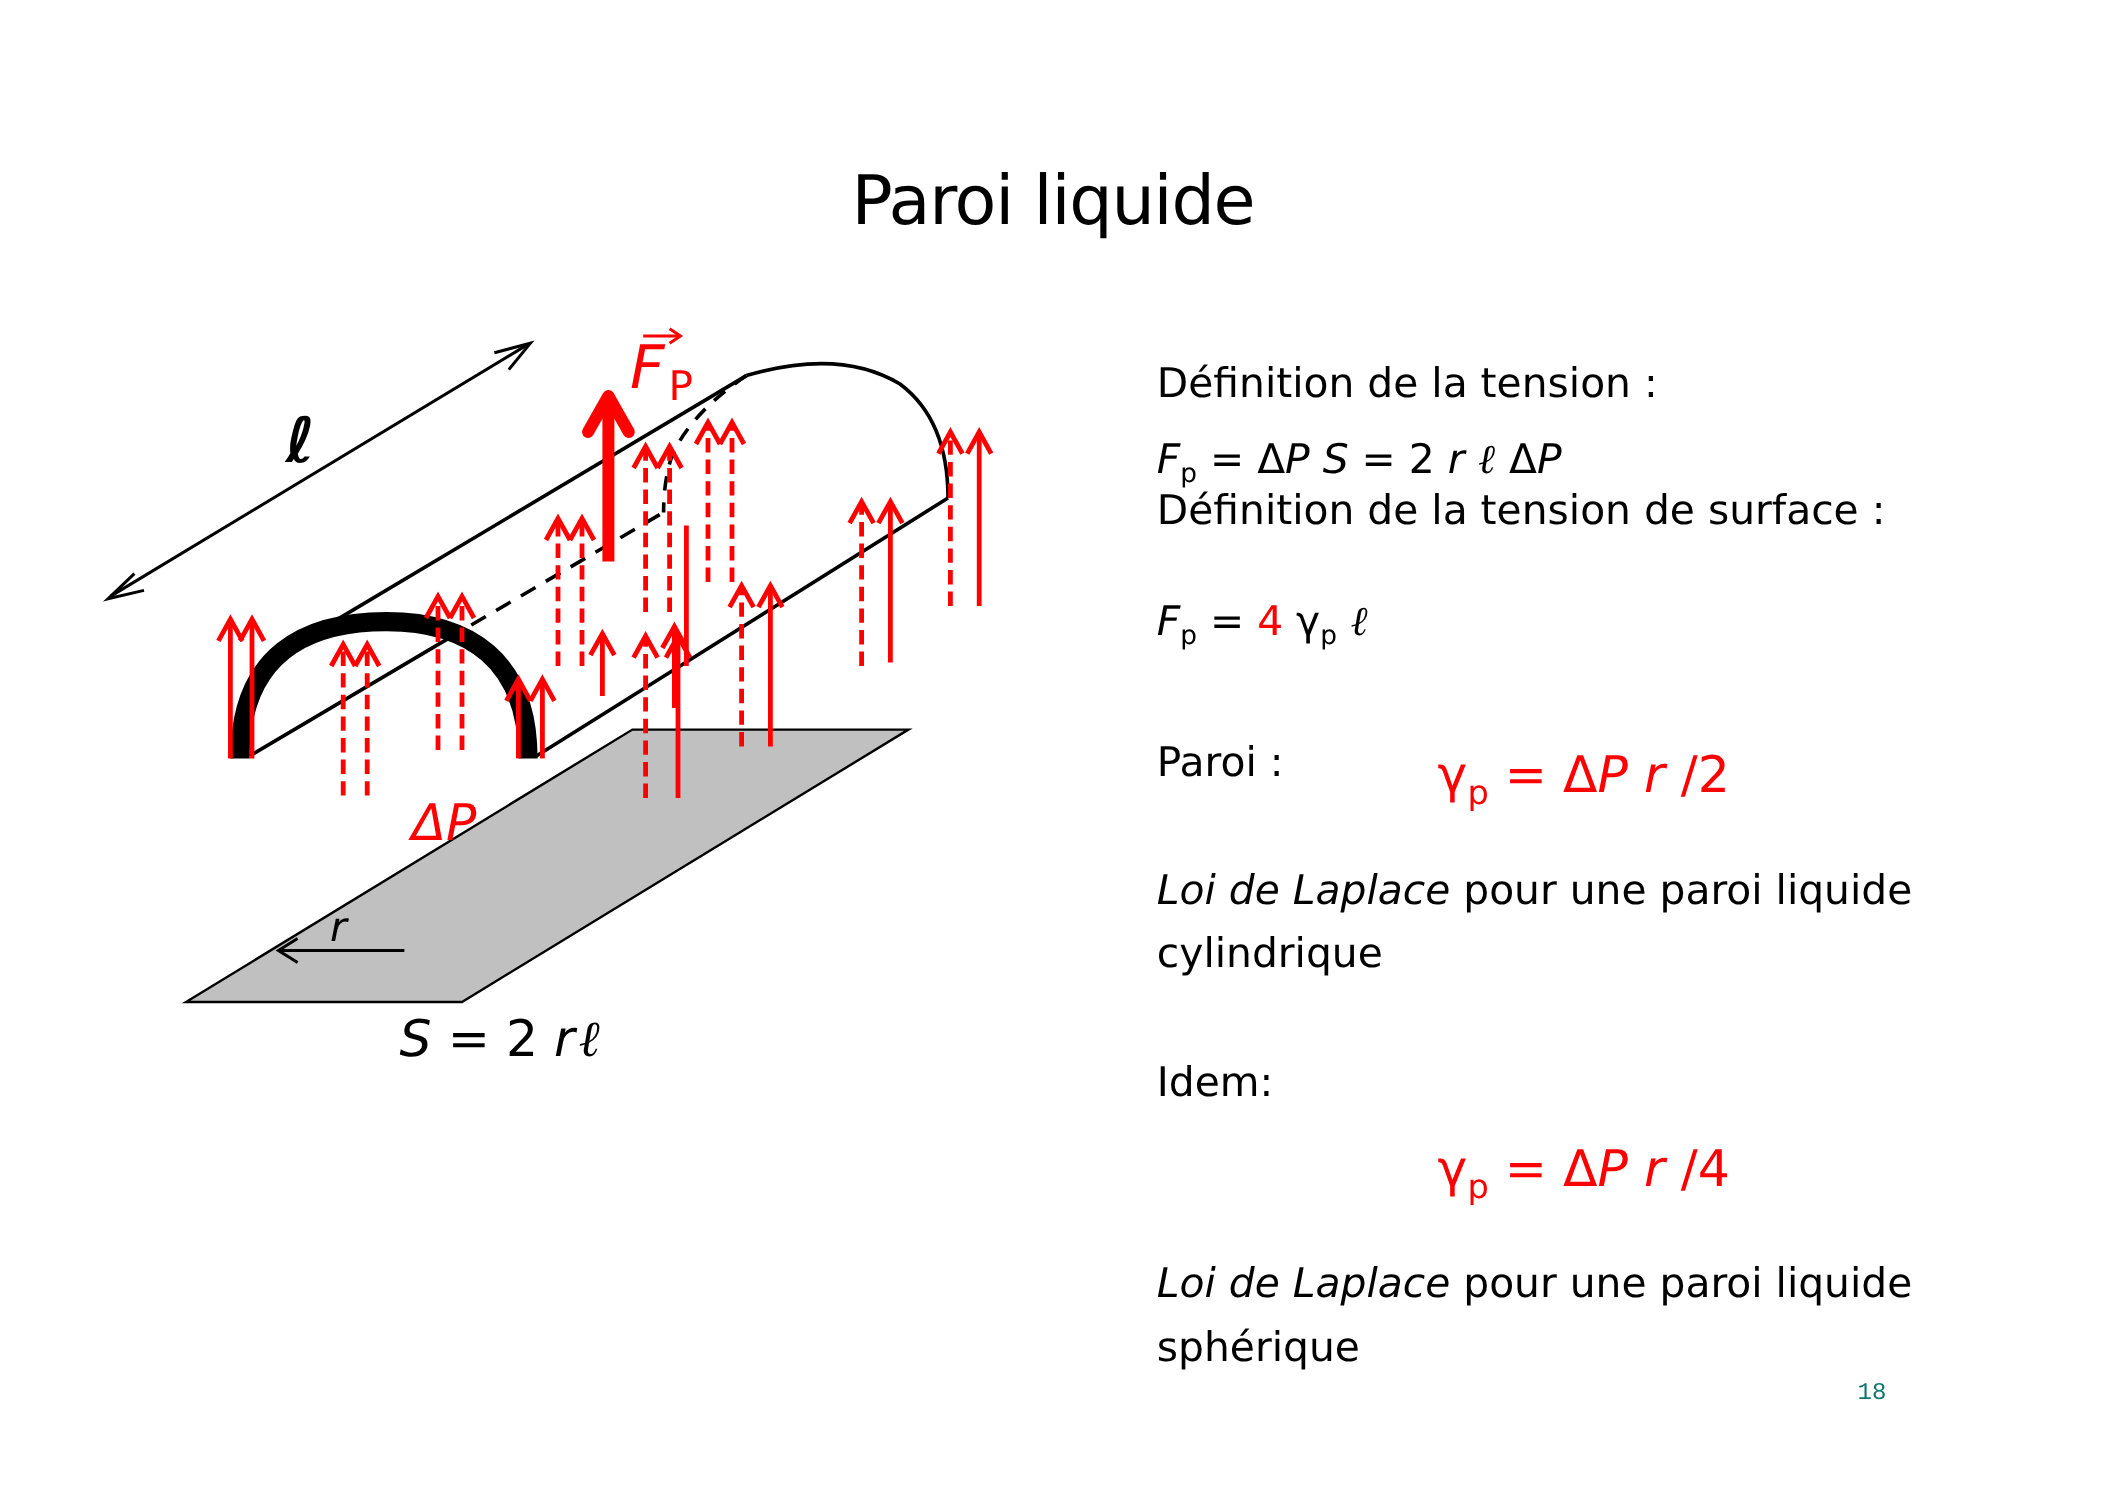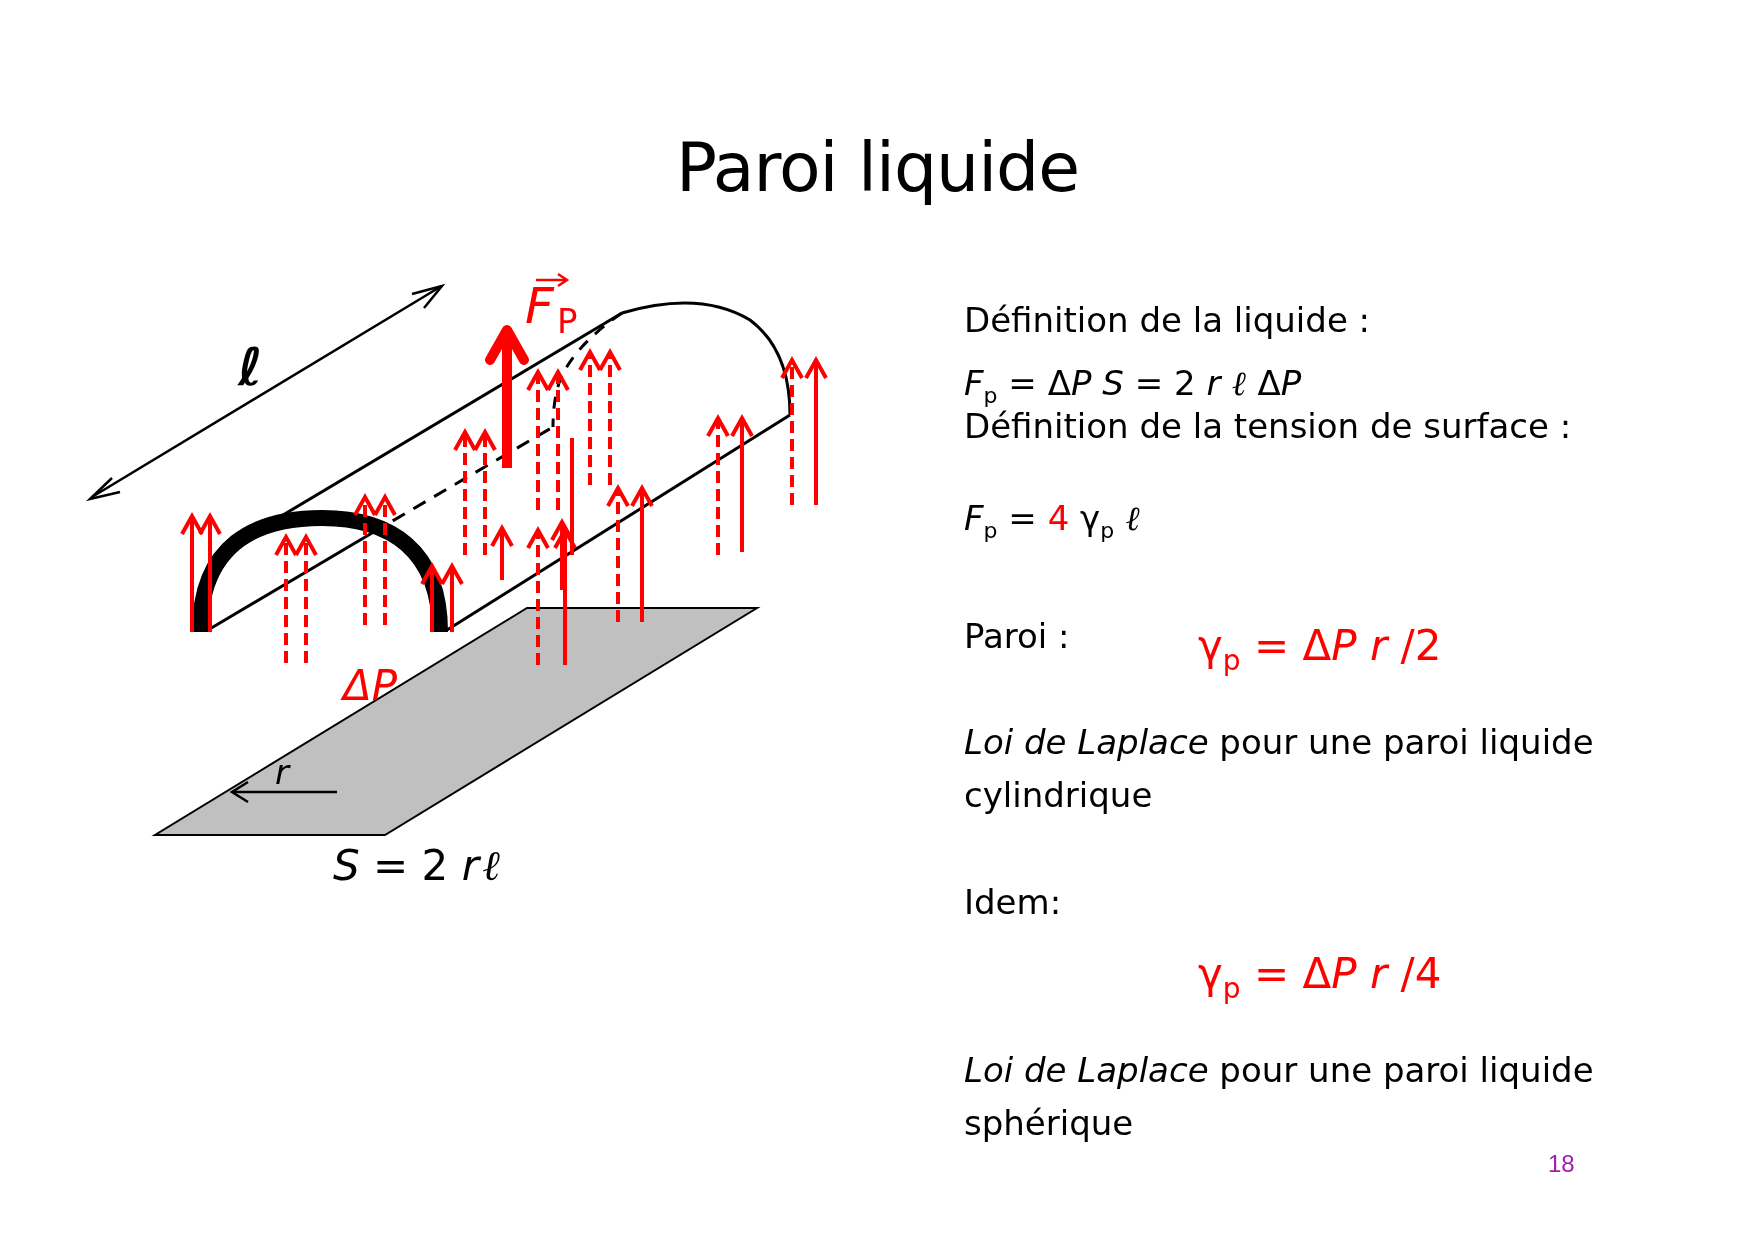--- a/index.html
+++ b/index.html
@@ -1,30 +1,30 @@
 <!DOCTYPE html>
 <html><head>
   <meta charset="utf-8">
   <style>
     html, body { margin: 0; padding: 0; background: #ffffff; }
     body { width: 1755px; height: 1240px; position: relative; overflow: hidden;
            font-family: "Liberation Sans", "DejaVu Sans", sans-serif; color: #000; }
     .slide { position: absolute; left: 0; top: 0; width: 1755px; height: 1240px; background: #fff; }
     .title { position: absolute; left: 0; width: 1755px; top: 118px; text-align: center;
-             font-size: 68px; line-height: 100px; font-family: "DejaVu Sans", sans-serif; font-weight: normal; letter-spacing: -1px; }
+             font-size: 57px; line-height: 100px; font-family: "DejaVu Sans", sans-serif; font-weight: normal; letter-spacing: -1px; }
     .diagram { position: absolute; left: 0; top: 0; width: 1755px; height: 1240px; }
     .text-col { position: absolute; left: 964px; top: 0; width: 760px; font-family: "DejaVu Sans", sans-serif; }
     .line { position: absolute; left: 0; font-size: 34px; line-height: 44px; white-space: nowrap; }
     .it { font-style: italic; }
     .red { color: #ff0000; }
     .sub { font-size: 22px; vertical-align: -8px; font-style: normal; }
     .script-l { font-family: "DejaVu Serif", serif; font-style: italic; font-weight: bold; }
     .big { font-size: 42px; line-height: 72px; }
     .bigsub { font-size: 28px; vertical-align: -10px; }
-    .page-num { position: absolute; left: 1548px; top: 1150px; font-size: 24px; color: #a21caf; font-family: Liberation Sans, sans-serif; }
+    .page-num { position: absolute; left: 1548px; top: 1150px; font-size: 20px; color: #0f766e; font-family: Liberation Mono, monospace; }
     svg text { font-family: "DejaVu Sans", sans-serif; }
   </style>
 </head>
 <body>
 
 <div class="slide">
 
   <div class="title">Paroi liquide</div>
 
   <svg class="diagram" viewBox="0 0 1755 1240" width="1755" height="1240" xmlns="http://www.w3.org/2000/svg">
@@ -137,21 +137,21 @@
       <polyline points="248,782 232,792 248,802" fill="none" stroke="#000" stroke-width="2.5"></polyline>
     </g>
     <text x="275" y="784" font-size="34" font-style="italic" fill="#000">r</text>
 
     <text x="333" y="880" font-size="42" fill="#000">
       <tspan font-style="italic">S</tspan><tspan> = 2 </tspan><tspan font-style="italic">r</tspan><tspan font-style="italic" font-weight="bold" font-family="DejaVu Serif, serif" dx="4">ℓ</tspan>
     </text>
   </svg>
 
   <div class="text-col">
-    <div class="line" style="top:298px">Définition de la liquide :</div>
+    <div class="line" style="top:298px">Définition de la tension :</div>
 
     <div class="line" style="top:361px">
       <span class="it">F</span><span class="sub">p</span><span> = Δ</span><span class="it">P</span><span> </span><span class="it">S</span><span> = 2 </span><span class="it">r</span><span class="script-l"> ℓ</span><span>  Δ</span><span class="it">P</span>
     </div>
 
     <div class="line" style="top:404px">Définition de la tension de surface :</div>
 
     <div class="line" style="top:496px">
       <span class="it">F</span><span class="sub">p</span><span> = </span><span class="red">4</span><span> γ</span><span class="sub">p</span><span class="script-l"> ℓ</span>
     </div>

